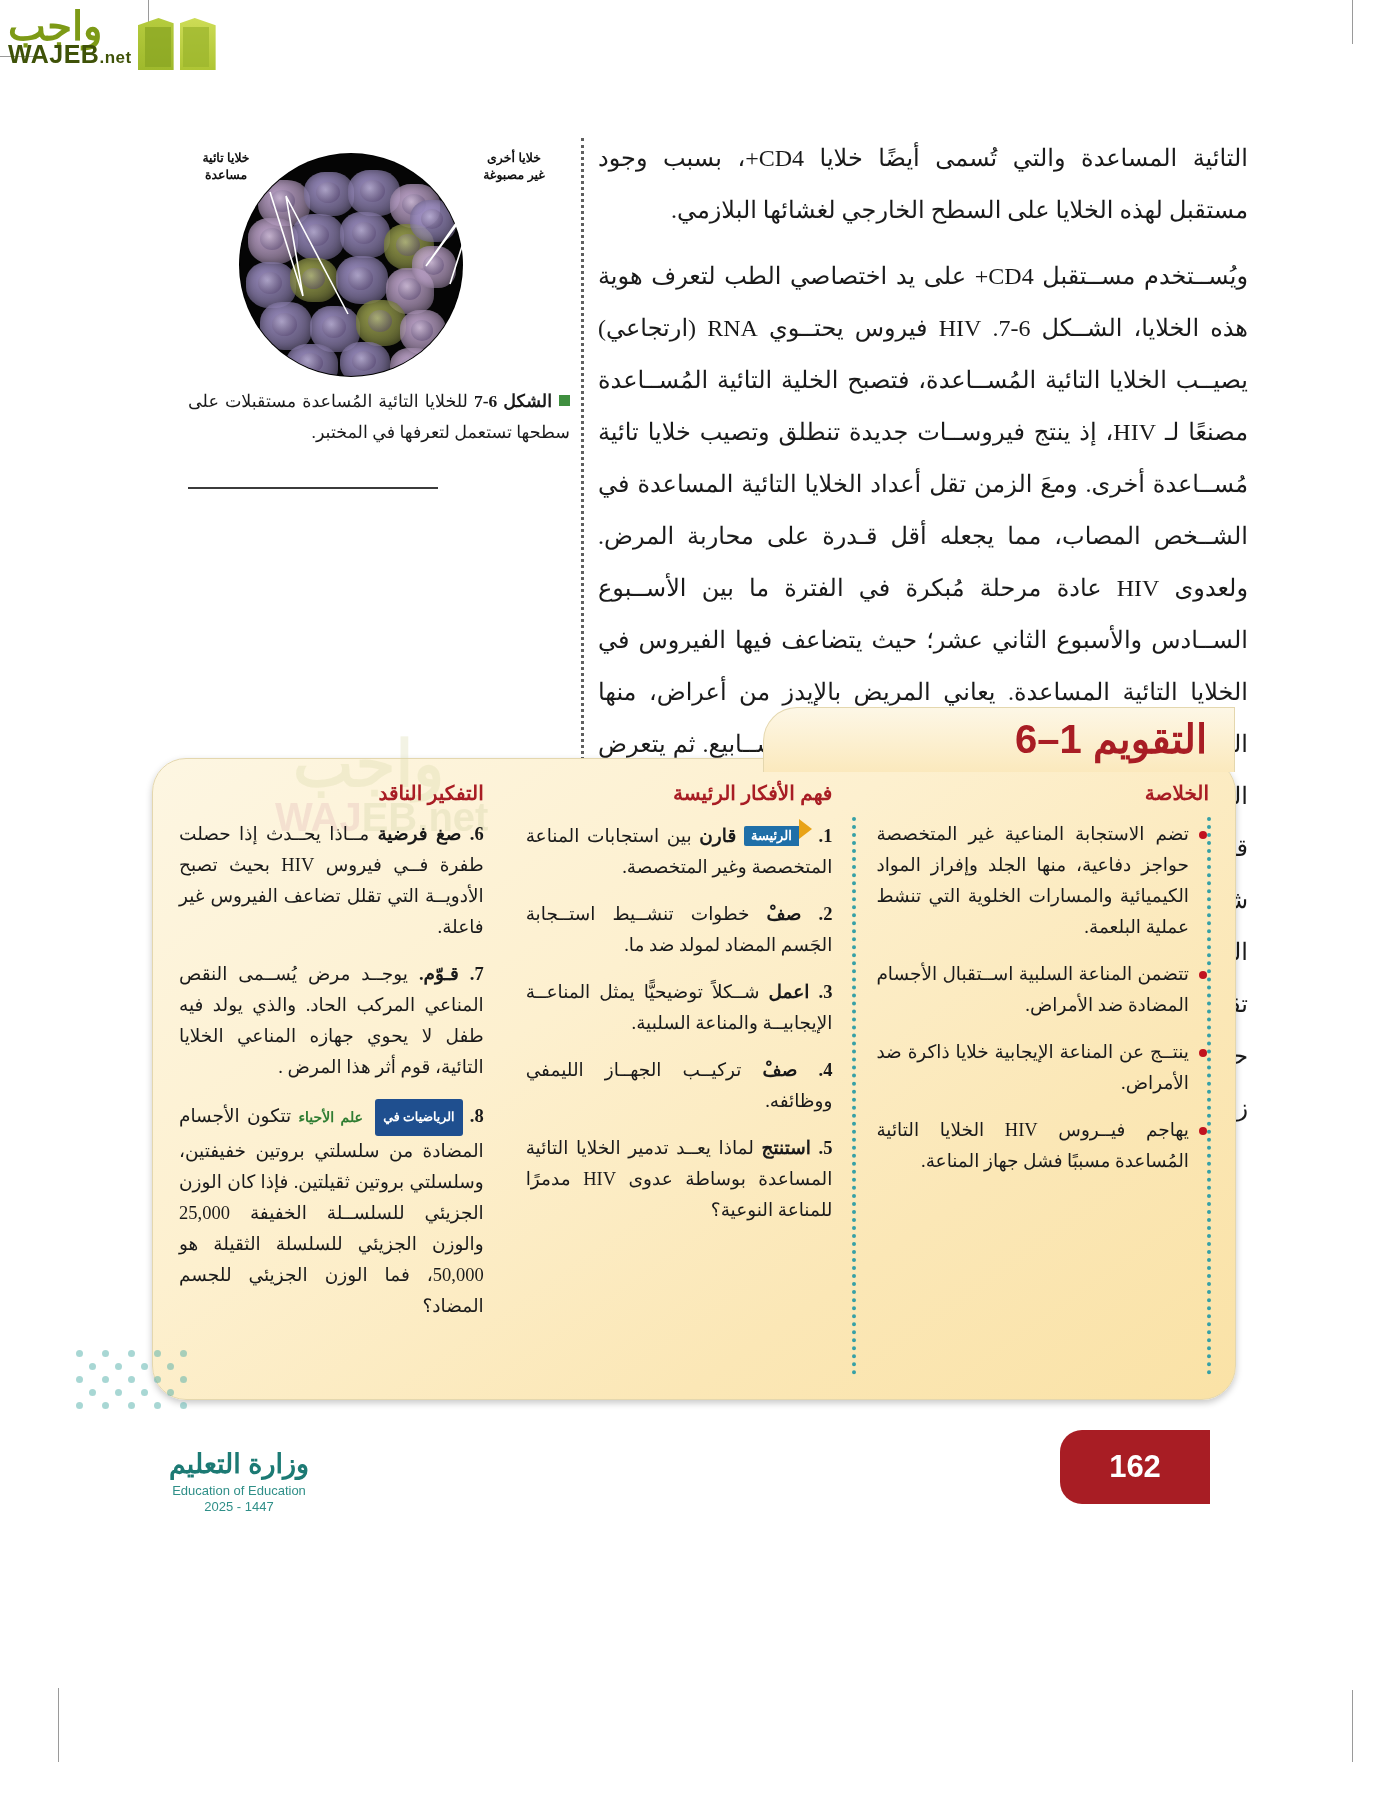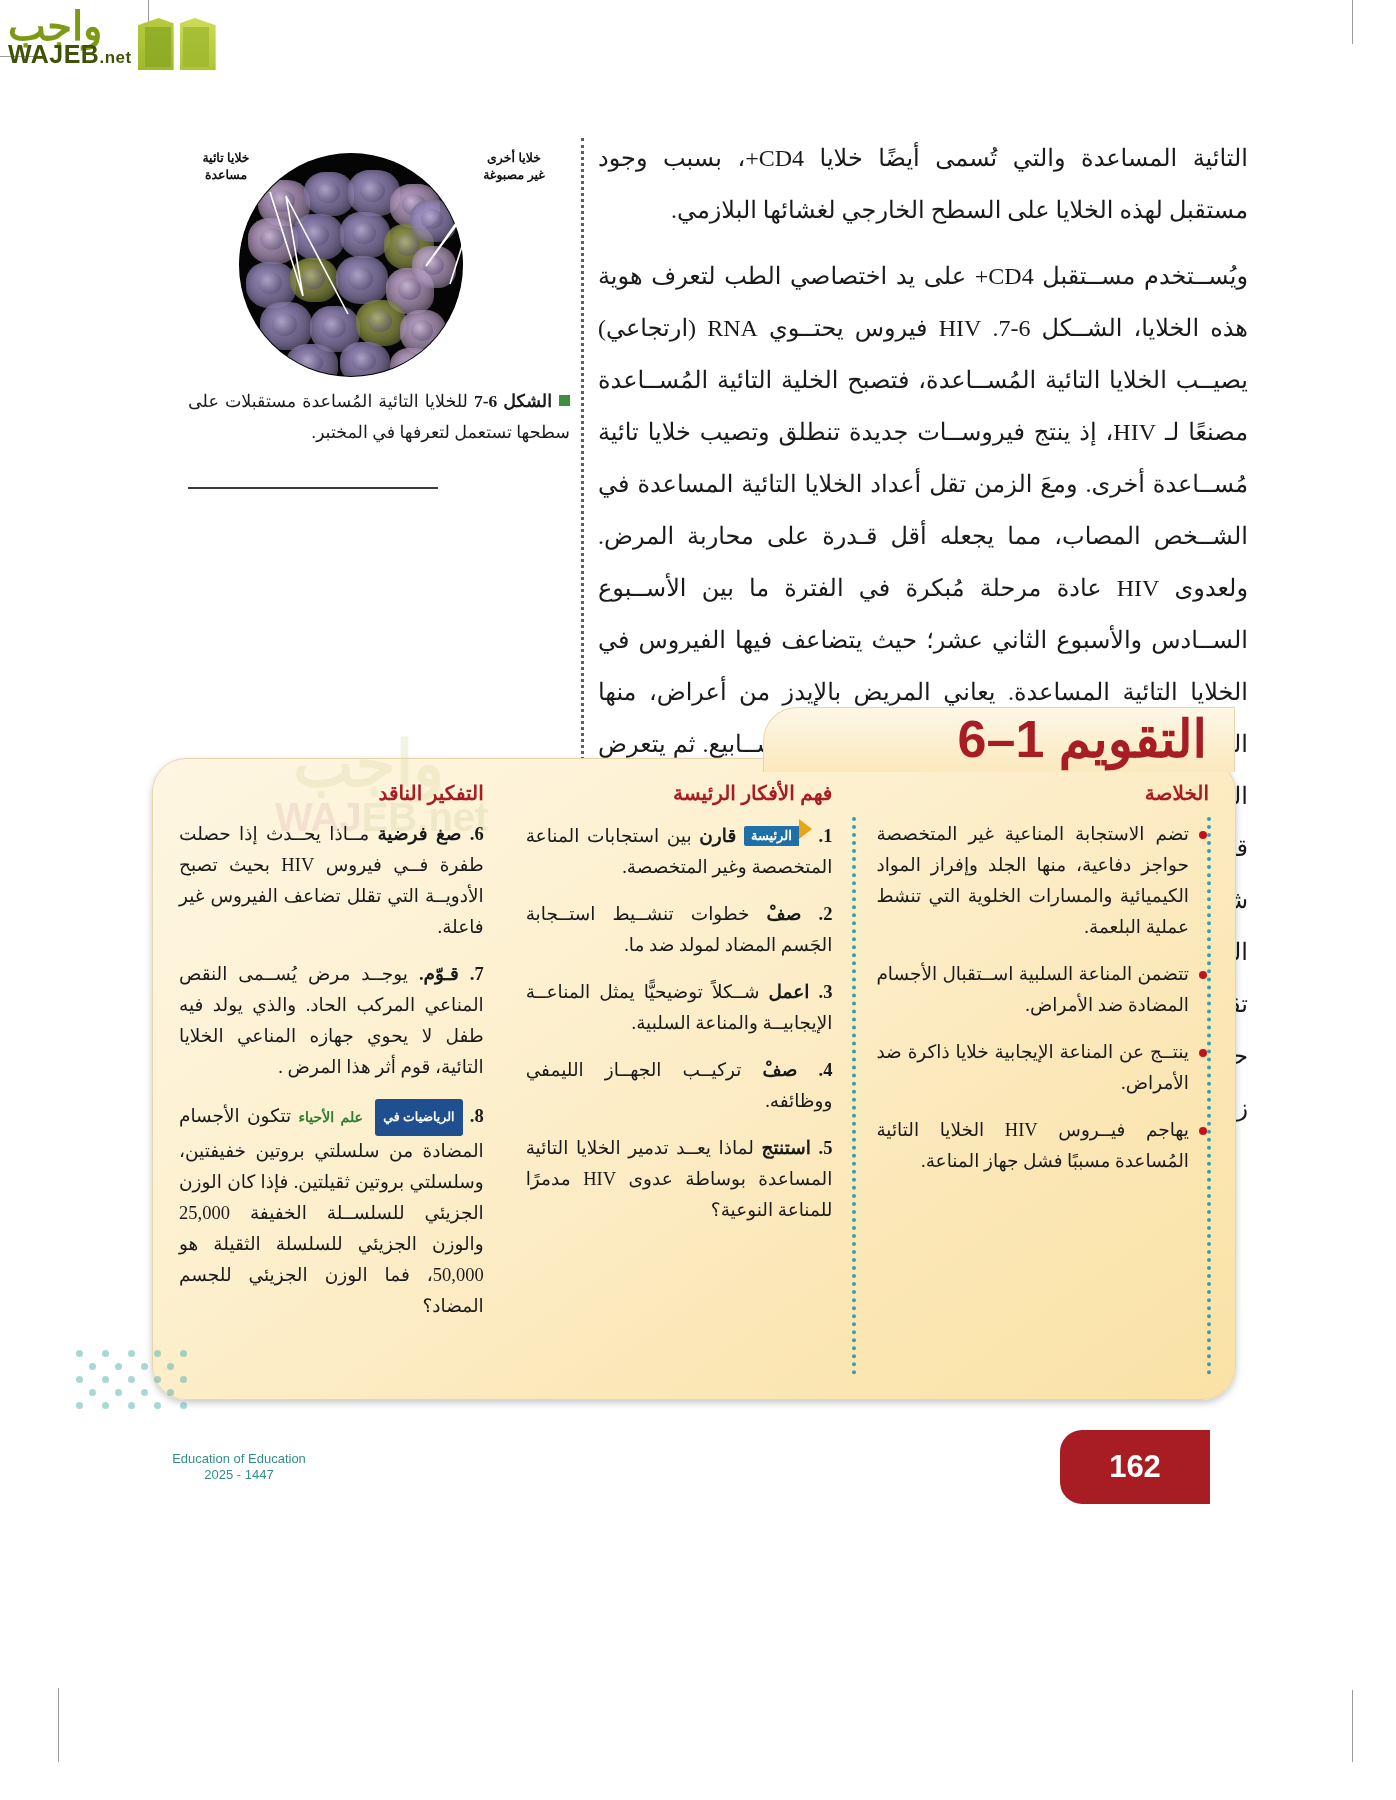--- a/index.html
+++ b/index.html
@@ -55,21 +55,21 @@
   .assess{position:absolute;left:152px;top:758px;width:1082px;height:640px;
     border-radius:34px 34px 34px 34px;
     background:linear-gradient(145deg,#fdf6e2 0%,#fdf0cf 38%,#fbe7b6 72%,#fae2a6 100%);
     box-shadow:0 3px 7px rgba(0,0,0,.22);
     border:1px solid #e4d7ae;}
   .assess-tab{position:absolute;right:0;top:-52px;width:470px;height:64px;
     background:linear-gradient(180deg,#fdf7e6,#fbe9bd);
     border-radius:34px 0 0 0;border:1px solid #e4d7ae;border-bottom:none;}
   .assess-tab:after{content:"";position:absolute;left:-1px;bottom:0;width:0;height:0;}
   .tab-title{position:absolute;right:28px;top:-46px;font-family:"Liberation Sans",sans-serif;
-     font-size:52px;font-weight:bold;color:#a81d24;letter-spacing:0;line-height:52px;}
+     font-size:40px;font-weight:bold;color:#a81d24;letter-spacing:0;line-height:52px;}
   .panel-wm{position:absolute;left:140px;top:-40px;width:440px;height:120px;opacity:.30;
     pointer-events:none;}
   .pwm-ar{position:absolute;left:0px;top:8px;font-family:"Liberation Sans",sans-serif;
      font-size:64px;font-weight:bold;color:#d8d9a8;}
   .pwm-en{position:absolute;left:-18px;top:76px;font-family:"Liberation Sans",sans-serif;
      font-size:40px;font-weight:bold;color:#cdd0a2;direction:ltr;}
   .pwm-red{color:#e0b5b5;}
 
   .cols{position:absolute;inset:0;display:flex;flex-direction:row;padding:22px 26px 18px 26px;
     box-sizing:border-box;}
@@ -334,17 +334,18 @@
     <i style="left: 65px; top: 39px;"></i>
     <i style="left: 91px; top: 39px;"></i>
     <i style="left: 0px; top: 52px;"></i>
     <i style="left: 26px; top: 52px;"></i>
     <i style="left: 52px; top: 52px;"></i>
     <i style="left: 78px; top: 52px;"></i>
     <i style="left: 104px; top: 52px;"></i>
   </div>
 
 <div class="moe">
+  <div class="moe-ar">وزارة التعليم</div>
   <div class="moe-en">Education of Education</div>
   <div class="moe-yr">2025 - 1447</div>
 </div>
 
 <div class="pageno">162</div>
 
 </body></html>

